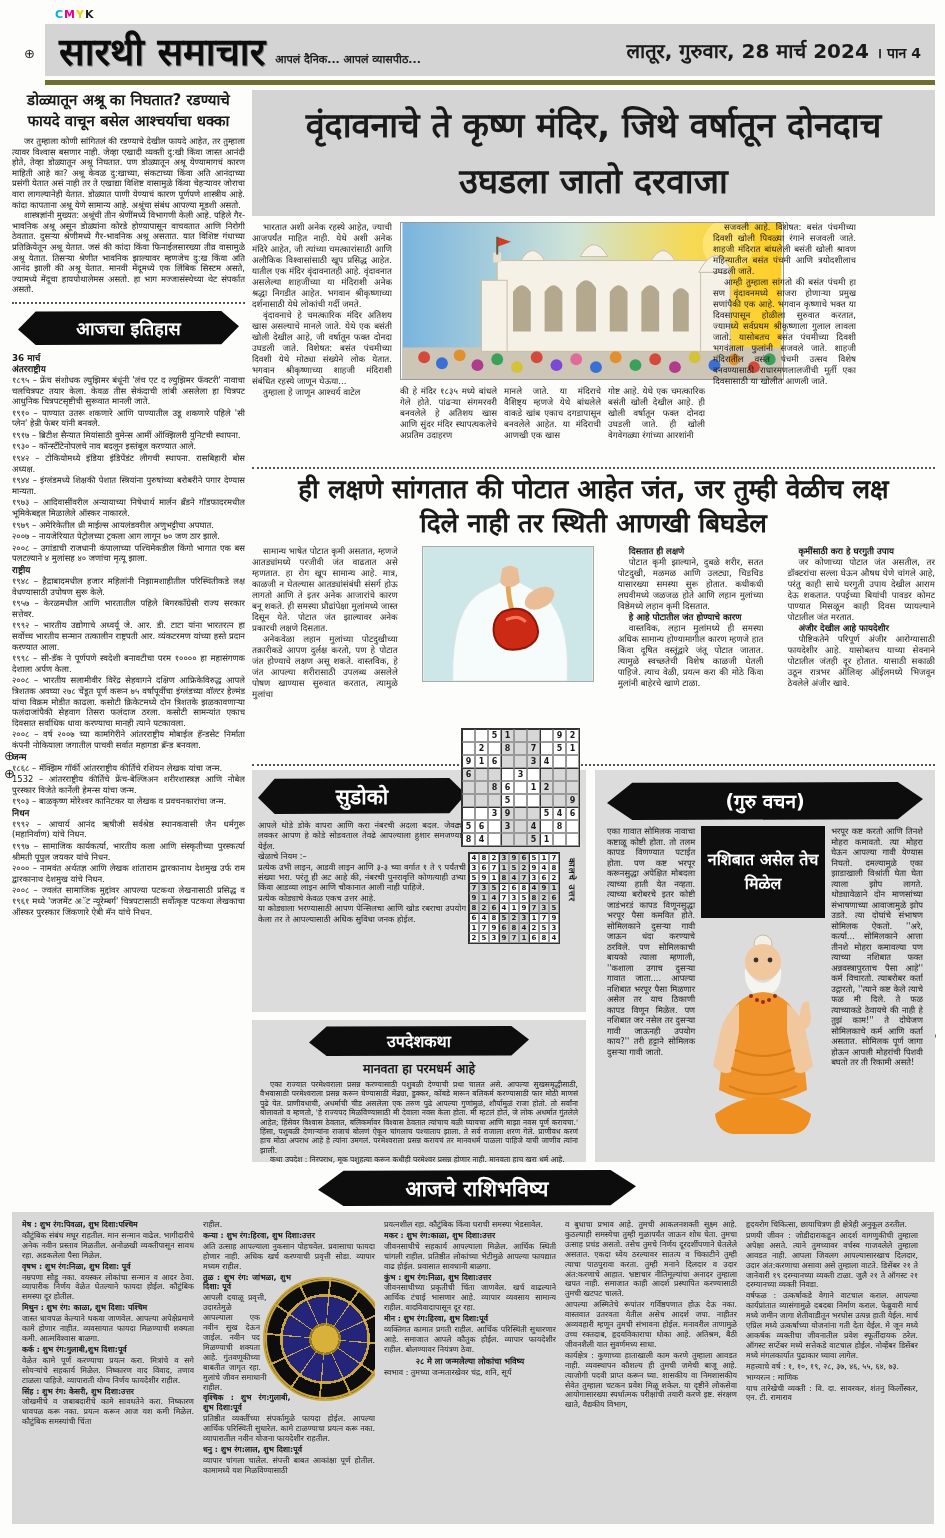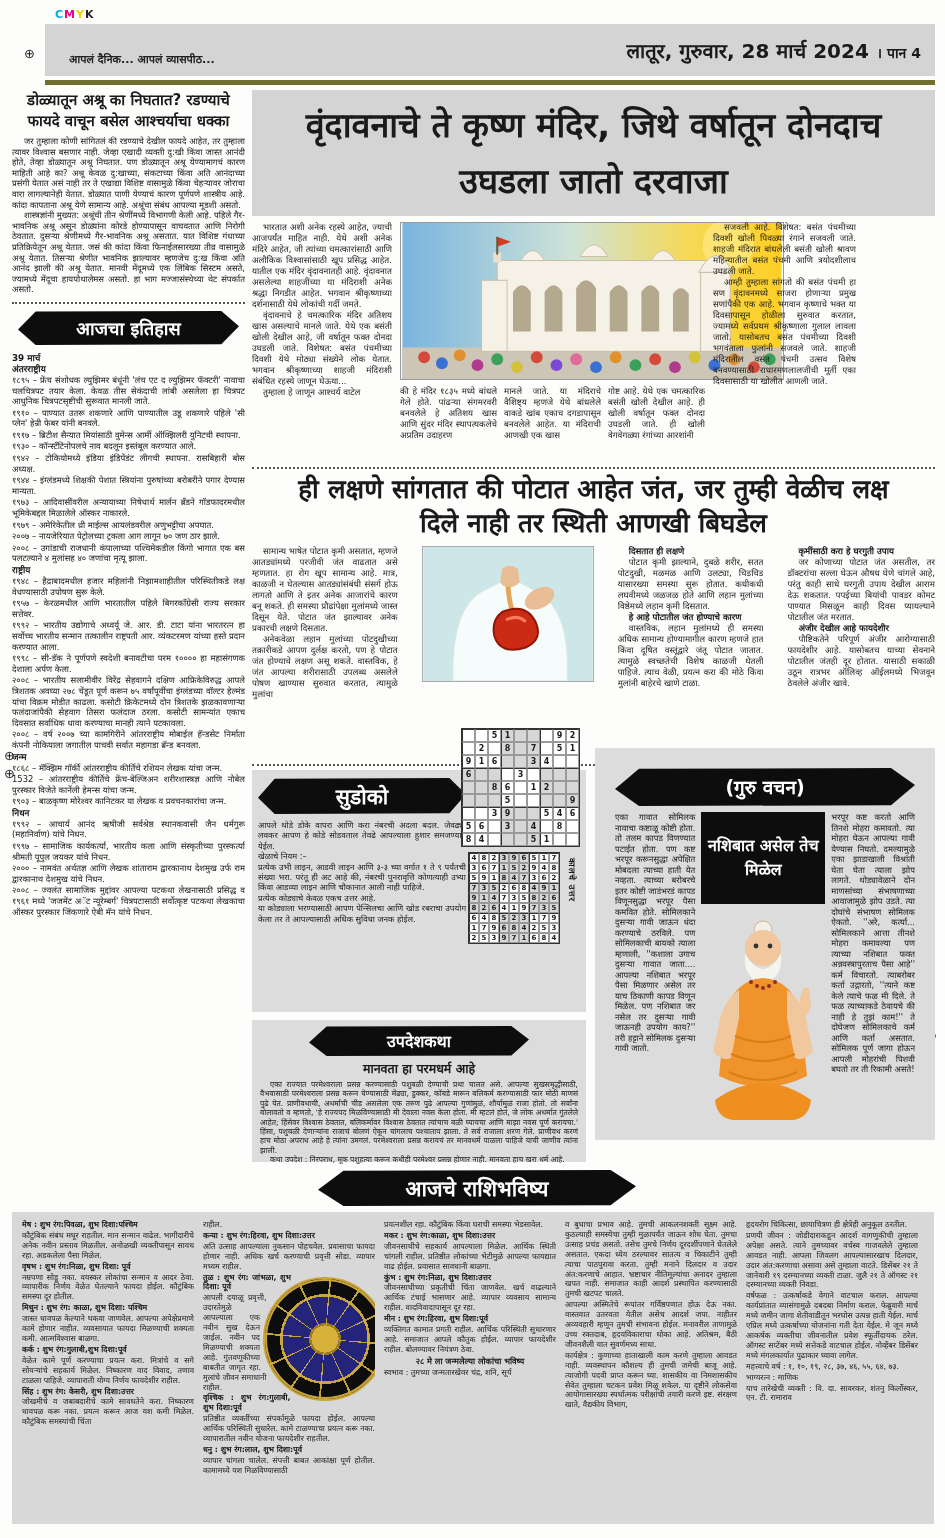--- a/index.html
+++ b/index.html
@@ -57,21 +57,21 @@
   .sudoku-text{width:208px;font-size:8.2px;line-height:10.4px;text-align:justify}
   .rules-label{font-weight:normal}
   .sgrid{display:grid;background:#fff;border:1.5px solid #333;position:absolute}
   .sgrid-puzzle{grid-template-columns:repeat(9,13px);grid-auto-rows:13px;right:6px;top:-42px}
   .sgrid-solution{grid-template-columns:repeat(9,10px);grid-auto-rows:10px;right:26px;top:82px}
   .scell{border:0.5px solid #9a9a9a;display:flex;align-items:center;justify-content:center;font-size:8px;font-weight:bold;color:#1c1c1c}
   .sgrid-solution .scell{font-size:7px}
   .scell.shade{background:#d7d7d7}
   .sol-label{position:absolute;right:8px;top:88px;writing-mode:vertical-rl;font-size:8.5px;font-weight:bold;letter-spacing:1px}
   
-  .guru-box{position:absolute;left:595px;top:748px;width:340px;height:392px;background:#dcdcdc;padding:20px}
+  .guru-box{position:absolute;left:595px;top:770px;width:340px;height:392px;background:#dcdcdc;padding:12px}
   .guru-banner{height:38px;font-size:19px;margin-bottom:6px}
   .guru-flex{display:flex;gap:6px;height:334px;overflow:hidden}
   .gtext{font-size:8.3px;line-height:10.5px;text-align:justify}
   .gleft{width:94px}.gright{width:98px}
   .gcenter{width:124px;display:flex;flex-direction:column;align-items:center}
   .guru-title{width:124px;height:92px;background:#0d0d0d;color:#fff;font-size:16px;line-height:24px;font-weight:bold;display:flex;align-items:center;justify-content:center;text-align:center;padding:4px}
   
   .updesh-box{position:absolute;left:252px;top:1020px;width:334px;height:142px;background:#dcdcdc;padding:4px 8px}
   .updesh-banner{width:220px;height:30px;font-size:16px;margin:2px auto 4px auto}
   .updesh-title{font-size:12.5px;font-weight:bold;text-align:center;margin-bottom:3px}
@@ -97,40 +97,41 @@
   <div class="cmyk" style="left:55px;top:8px"><b>C</b><b>M</b><b>Y</b><b>K</b></div>
   <div class="reg" style="left:24px;top:46px">⊕</div>
   <div class="reg" style="left:924px;top:50px">⊕</div>
   <div class="reg" style="left:4px;top:748px">⊕</div>
   <div class="reg" style="left:4px;top:766px">⊕</div>
   <div class="reg" style="left:926px;top:1028px">⊕</div>
   <div class="reg" style="left:24px;top:1494px">⊕</div>
   <div class="cmyk" style="left:55px;top:1498px"><b>C</b><b>M</b><b>Y</b><b>K</b></div>
 
   <header class="masthead">
+    <div class="brand">सारथी समाचार</div>
     <div class="tagline">आपलं दैनिक... आपलं व्यासपीठ...</div>
     <div class="mast-right">
       <span class="dateline">लातूर, गुरुवार, 28 मार्च 2024</span>
       <span class="pageno">। पान 4</span>
     </div>
   </header>
   <div class="olive-rule"></div>
 
   <aside class="leftcol">
     <h2 class="tears-title">डोळ्यातून अश्रू का निघतात? रडण्याचे फायदे वाचून बसेल आश्चर्याचा धक्का</h2>
     <div class="body-sm">
       <p>जर तुम्हाला कोणी सांगितलं की रडण्याचे देखील फायदे आहेत, तर तुम्हाला त्यावर विश्वास बसणार नाही. जेव्हा एखादी व्यक्ती दु:खी किंवा जास्त आनंदी होते, तेव्हा डोळ्यातून अश्रू निघतात. पण डोळ्यातून अश्रू येण्यामागचं कारण माहिती आहे का? अश्रू केवळ दु:खाच्या, संकटाच्या किंवा अति आनंदाच्या प्रसंगी येतात असं नाही तर ते एखाद्या विशिष्ट वासामुळे किंवा चेहऱ्यावर जोराचा वारा लागल्यानेही येतात. डोळ्यात पाणी येण्याचं कारण पूर्णपणे शास्त्रीय आहे. कांदा कापताना अश्रू येणे सामान्य आहे. अश्रूंचा संबंध आपल्या मूडशी असतो.</p>
       <p>शास्त्रज्ञांनी मुख्यत: अश्रूंची तीन श्रेणींमध्ये विभागणी केली आहे. पहिले गैर-भावनिक अश्रू असून डोळ्यांना कोरडे होण्यापासून वाचवतात आणि निरोगी ठेवतात. दुसऱ्या श्रेणीमध्ये गैर-भावनिक अश्रू असतात. यात विशिष्ट गंधाच्या प्रतिक्रियेतून अश्रू येतात. जसं की कांदा किंवा फिनाईलसारख्या तीव्र वासामुळे अश्रू येतात. तिसऱ्या श्रेणीत भावनिक झाल्यावर म्हणजेच दु:ख किंवा अति आनंद झाली की अश्रू येतात. मानवी मेंदूमध्ये एक लिंबिक सिस्टम असते, ज्यामध्ये मेंदूचा हायपोथालेमस असतो. हा भाग मज्जासंस्थेच्या थेट संपर्कात असतो.</p>
     </div>
     <div class="dotted hist-sep"></div>
     <div class="ribbon hist-banner">
       <span>आजचा इतिहास</span>
     </div>
     <div>
-      <div class="hhead">39 मार्च</div>
+      <div class="hhead">36 मार्च</div>
       <div class="hhead">अंतरराष्ट्रीय</div>
       <p class="hitem">१८९५ – फ्रेंच संशोधक ल्युझिमर बंधूंनी 'लंच एट द ल्युझिमर फॅक्टरी' नावाचा चलचित्रपट तयार केला. केवळ तीस सेकंदाची लांबी असलेला हा चित्रपट आधुनिक चित्रपटसृष्टीची सुरूवात मानली जाते.</p>
       <p class="hitem">१९१० – पाण्यात उतरू शकणारे आणि पाण्यातील उडू शकणारे पहिले 'सी प्लेन' हेन्री फेबर यांनी बनवले.</p>
       <p class="hitem">१९१७ – ब्रिटीश सैन्यात मियांसाठी वुमेन्स आर्मी ऑक्झिलरी युनिटची स्थापना.</p>
       <p class="hitem">१९३० – कॉन्स्टॅंटिनोपलचे नाव बदलून इस्तंबूल करण्यात आले.</p>
       <p class="hitem">१९४२ – टोकियोमध्ये इंडिया इंडिपेंडंट लीगची स्थापना. रासबिहारी बोस अध्यक्ष.</p>
       <p class="hitem">१९४४ – इंग्लंडमध्ये शिक्षकी पेशात स्त्रियांना पुरुषांच्या बरोबरीने पगार देण्यास मान्यता.</p>
       <p class="hitem">१९७३ – आदिवासींवरील अन्यायाच्या निषेधार्थ मार्लन ब्रँडने गॉडफादरमधील भूमिकेबद्दल मिळालेले ऑस्कर नाकारले.</p>
       <p class="hitem">१९७९ – अमेरिकेतील थ्री माईल्स आयलंडवरील अणुभट्टीचा अपघात.</p>
       <p class="hitem">२००७ – नायजेरियात पेट्रोलच्या ट्रकला आग लागून ७० जण ठार झाले.</p>

